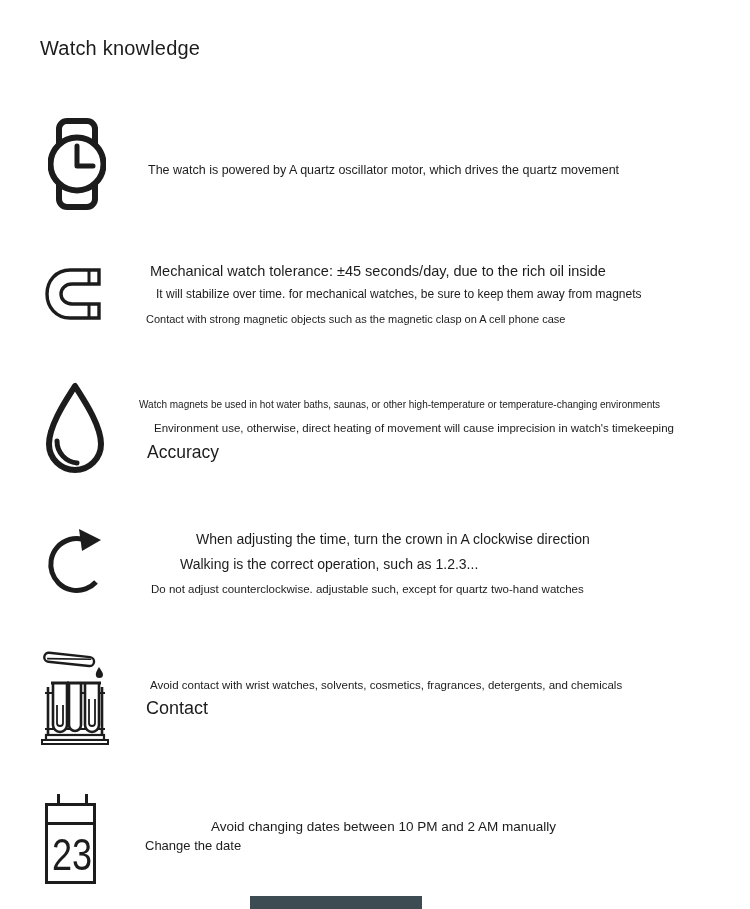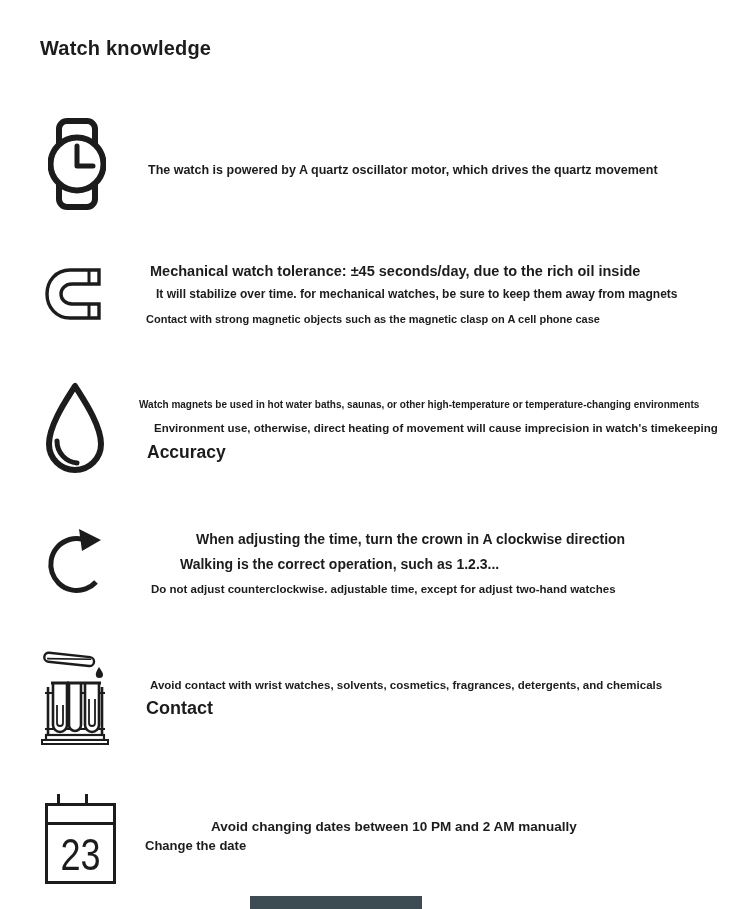--- a/index.html
+++ b/index.html
@@ -1,21 +1,21 @@
 <!DOCTYPE html>
 <html><head>
 <meta charset="utf-8">
 <style>
   html,body{margin:0;padding:0;}
   body{
     width:750px;height:909px;background:#ffffff;overflow:hidden;
     font-family:"Liberation Sans",sans-serif;color:#1c1c1c;position:relative;
   }
   .stage{position:absolute;left:0;top:0;width:750px;height:909px;background:#fff;}
-  .t{position:absolute;white-space:nowrap;font-weight:bold;color:#1c1c1c;line-height:1.15;text-align:center;}
+  .t{position:absolute;white-space:nowrap;font-weight:normal;color:#1c1c1c;line-height:1.15;text-align:center;}
   .page-title{left:40px;top:37px;font-size:20px;letter-spacing:.2px;}
   
   .icon-watch{position:absolute;left:48px;top:118px;width:58px;height:92px;}
   .s1l1{left:167px;top:146px;font-size:10px;}
   .s1l2{left:148px;top:163px;font-size:12.5px;}
   
   .icon-magnet{position:absolute;left:43px;top:266px;width:60px;height:56px;}
   .s2l1{left:150px;top:263px;font-size:14.5px;}
   .s2l2{left:156px;top:288px;font-size:12px;}
   .s2l3{left:146px;top:313px;font-size:11px;}
@@ -27,21 +27,21 @@
   
   .icon-arrow{position:absolute;left:43px;top:526px;width:62px;height:74px;}
   .s4l1{left:196px;top:531px;font-size:14px;}
   .s4l2{left:155px;top:556px;font-size:14px;margin-left:25px;}
   .s4l3{left:151px;top:583px;font-size:11.5px;}
   
   .icon-tubes{position:absolute;left:40px;top:649px;width:70px;height:96px;}
   .s5l1{left:150px;top:679px;font-size:11.5px;}
   .s5h{left:146px;top:698px;font-size:18px;}
   
-  .cal{position:absolute;left:45px;top:794px;width:71px;height:90px;}
+  .cal{position:absolute;left:45px;top:794px;width:51px;height:90px;}
   .cal-pin{position:absolute;top:0;width:3px;height:17px;background:#1c1c1c;}
   .cal-pin.p1{left:12px;} .cal-pin.p2{left:40px;}
   .cal-body{position:absolute;left:0;right:0;top:9px;bottom:0;border:3px solid #1c1c1c;background:#fff;}
   .cal-head{position:absolute;left:0;right:0;top:0;height:16px;border-bottom:3px solid #1c1c1c;}
   .cal-num{position:absolute;left:0;right:0;top:27px;text-align:center;
            font-size:44px;font-weight:400;color:#1c1c1c;transform:scaleX(.82);line-height:1;}
   .s6l1{left:211px;top:819px;font-size:13.5px;}
   .s6l2{left:145px;top:839px;font-size:13px;}
   
   .bottom-bar{position:absolute;left:250px;top:896px;width:172px;height:13px;background:#3d4b52;}
@@ -85,21 +85,21 @@
   <div class="t s3h">Accuracy</div>
 
   <div class="icon-arrow">
     <svg viewBox="0 0 62 74" fill="none">
       <path d="M53 56 A26 26 0 1 1 39 13" stroke="#1c1c1c" stroke-width="5"></path>
       <polygon points="36,3 58,14 39,25" fill="#1c1c1c"></polygon>
     </svg>
   </div>
   <div class="t s4l1">When adjusting the time, turn the crown in A clockwise direction</div>
   <div class="t s4l2">Walking is the correct operation, such as 1.2.3...</div>
-  <div class="t s4l3">Do not adjust counterclockwise. adjustable time, except for adjust two-hand watches</div>
+  <div class="t s4l3">Do not adjust counterclockwise. adjustable such, except for quartz two-hand watches</div>
 
   <div class="icon-tubes">
     <svg viewBox="0 0 70 96" fill="none">
       <g transform="rotate(6 30 12)">
         <rect x="4" y="6" width="50" height="9" rx="4.5" fill="#fff" stroke="#1c1c1c" stroke-width="2.4"></rect>
         <line x1="7" y1="12" x2="51" y2="8" stroke="#1c1c1c" stroke-width="1.6"></line>
       </g>
       <path d="M59 18 C61 21 63 23.5 63 25.5 A3.6 3.6 0 0 1 55.8 25.5 C55.8 23.5 57 21 59 18 Z" fill="#1c1c1c"></path>
       <line x1="8" y1="38" x2="8" y2="88" stroke="#1c1c1c" stroke-width="2.6"></line>
       <line x1="62" y1="38" x2="62" y2="88" stroke="#1c1c1c" stroke-width="2.6"></line>

